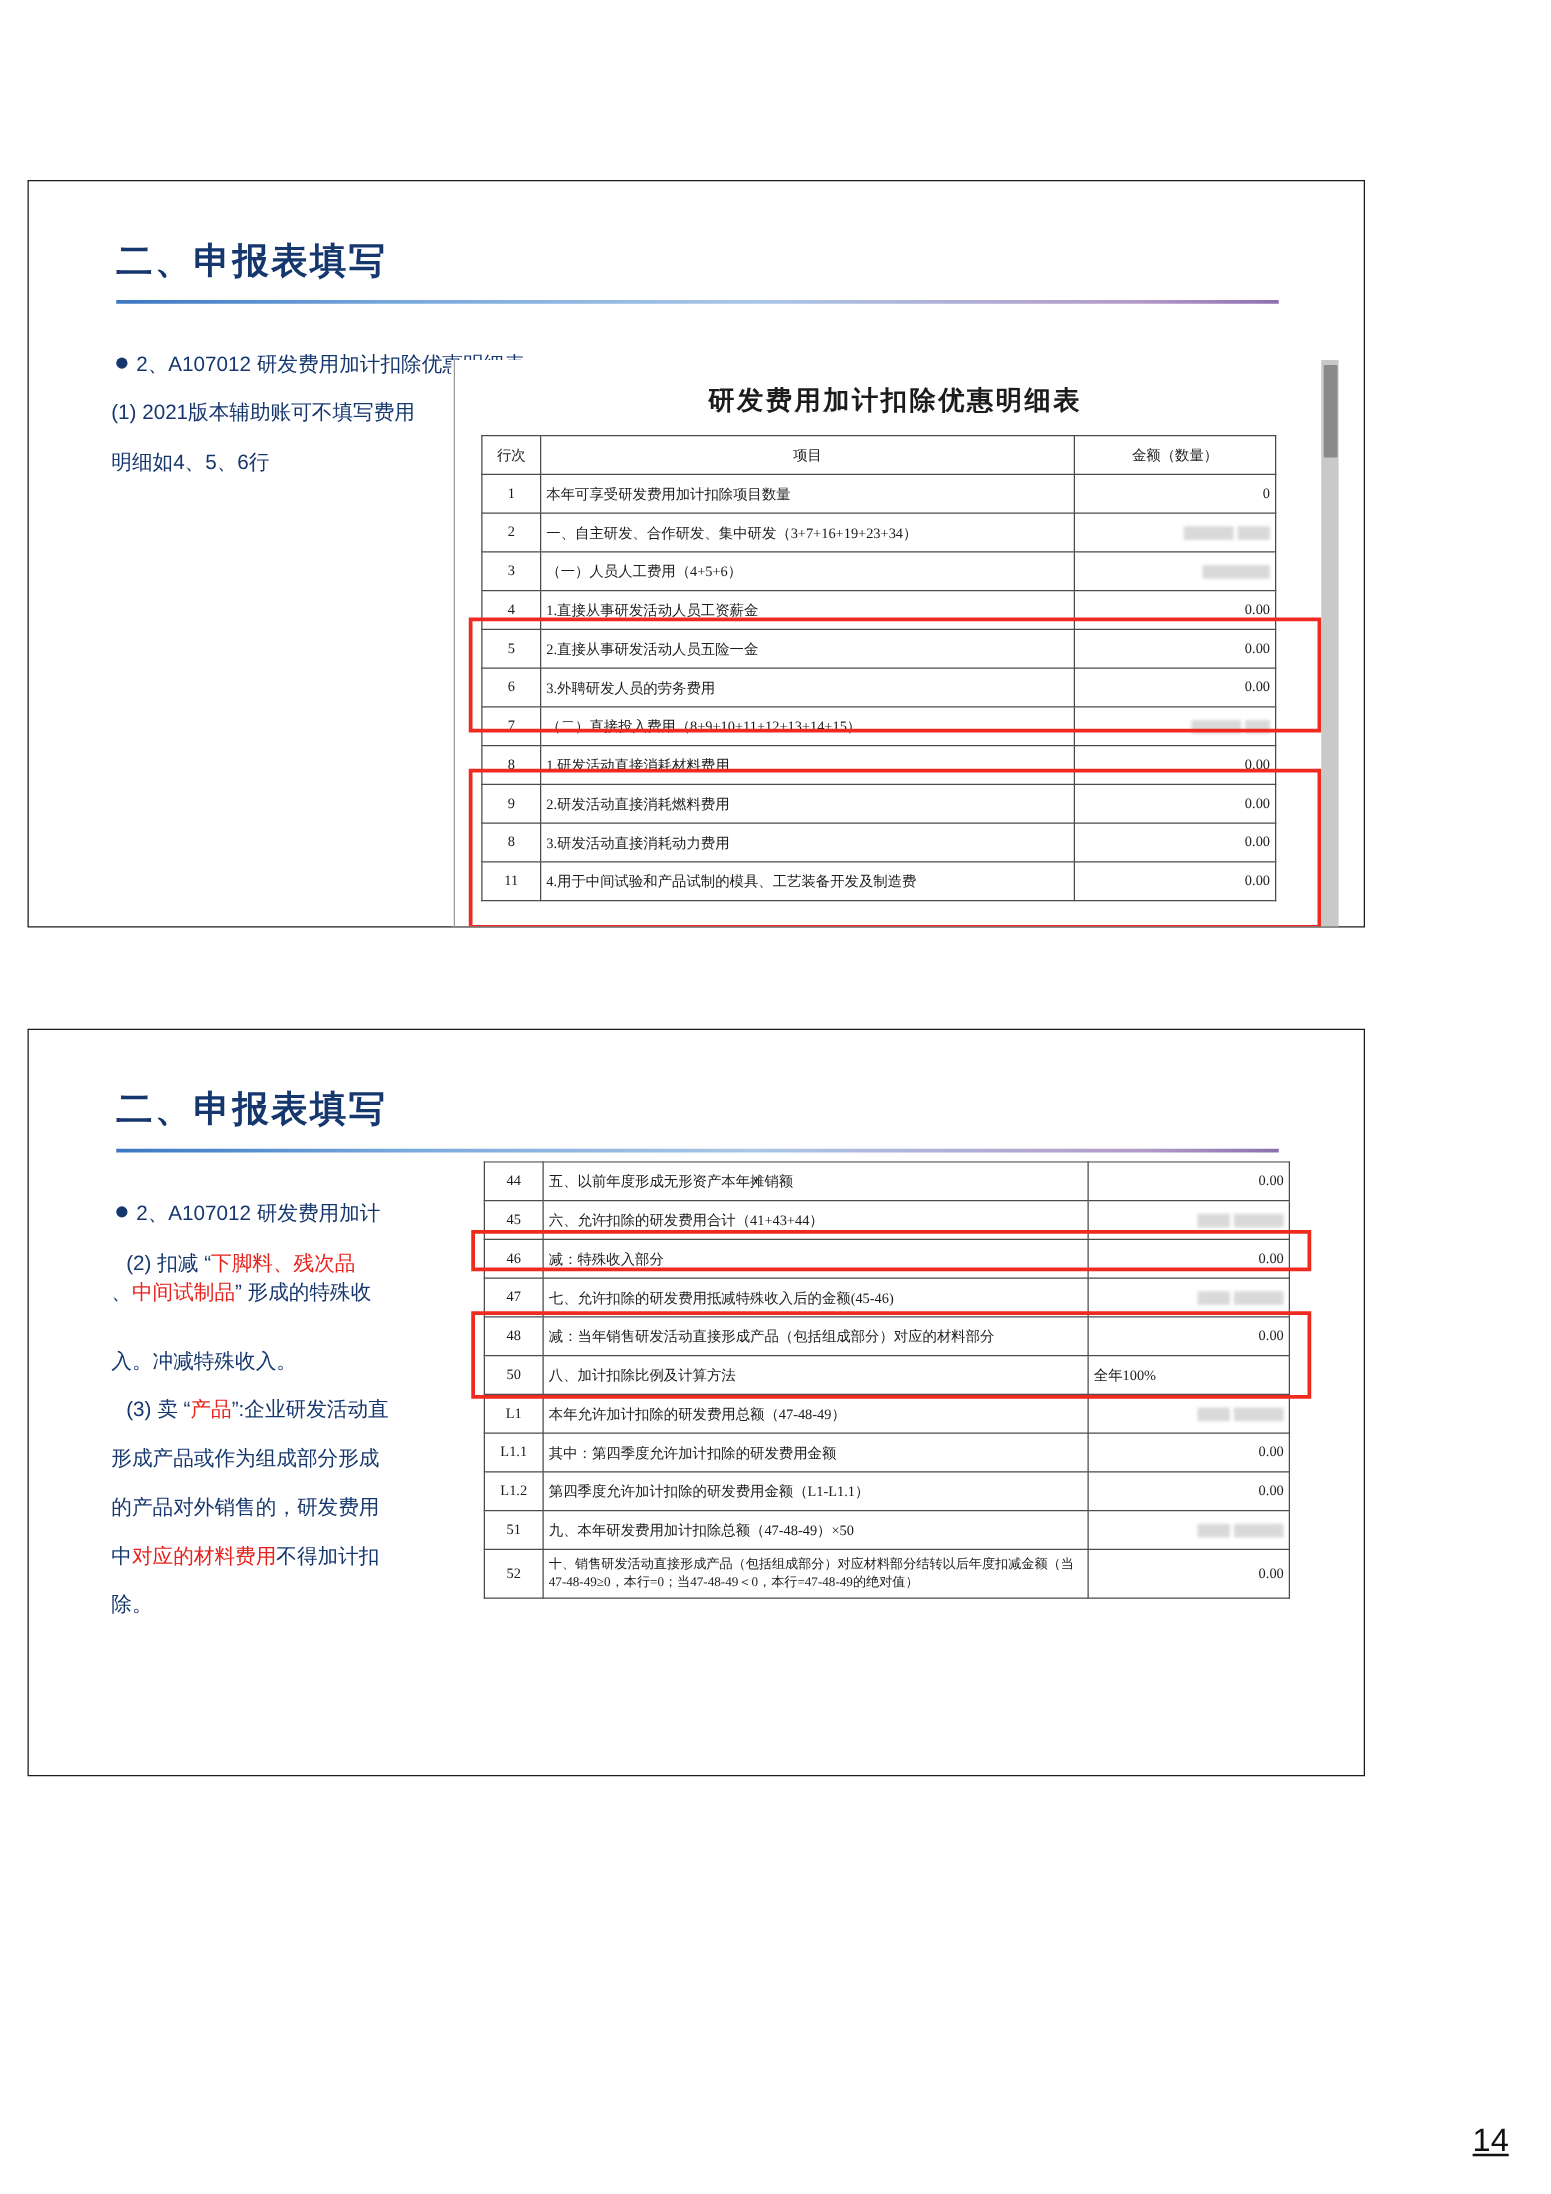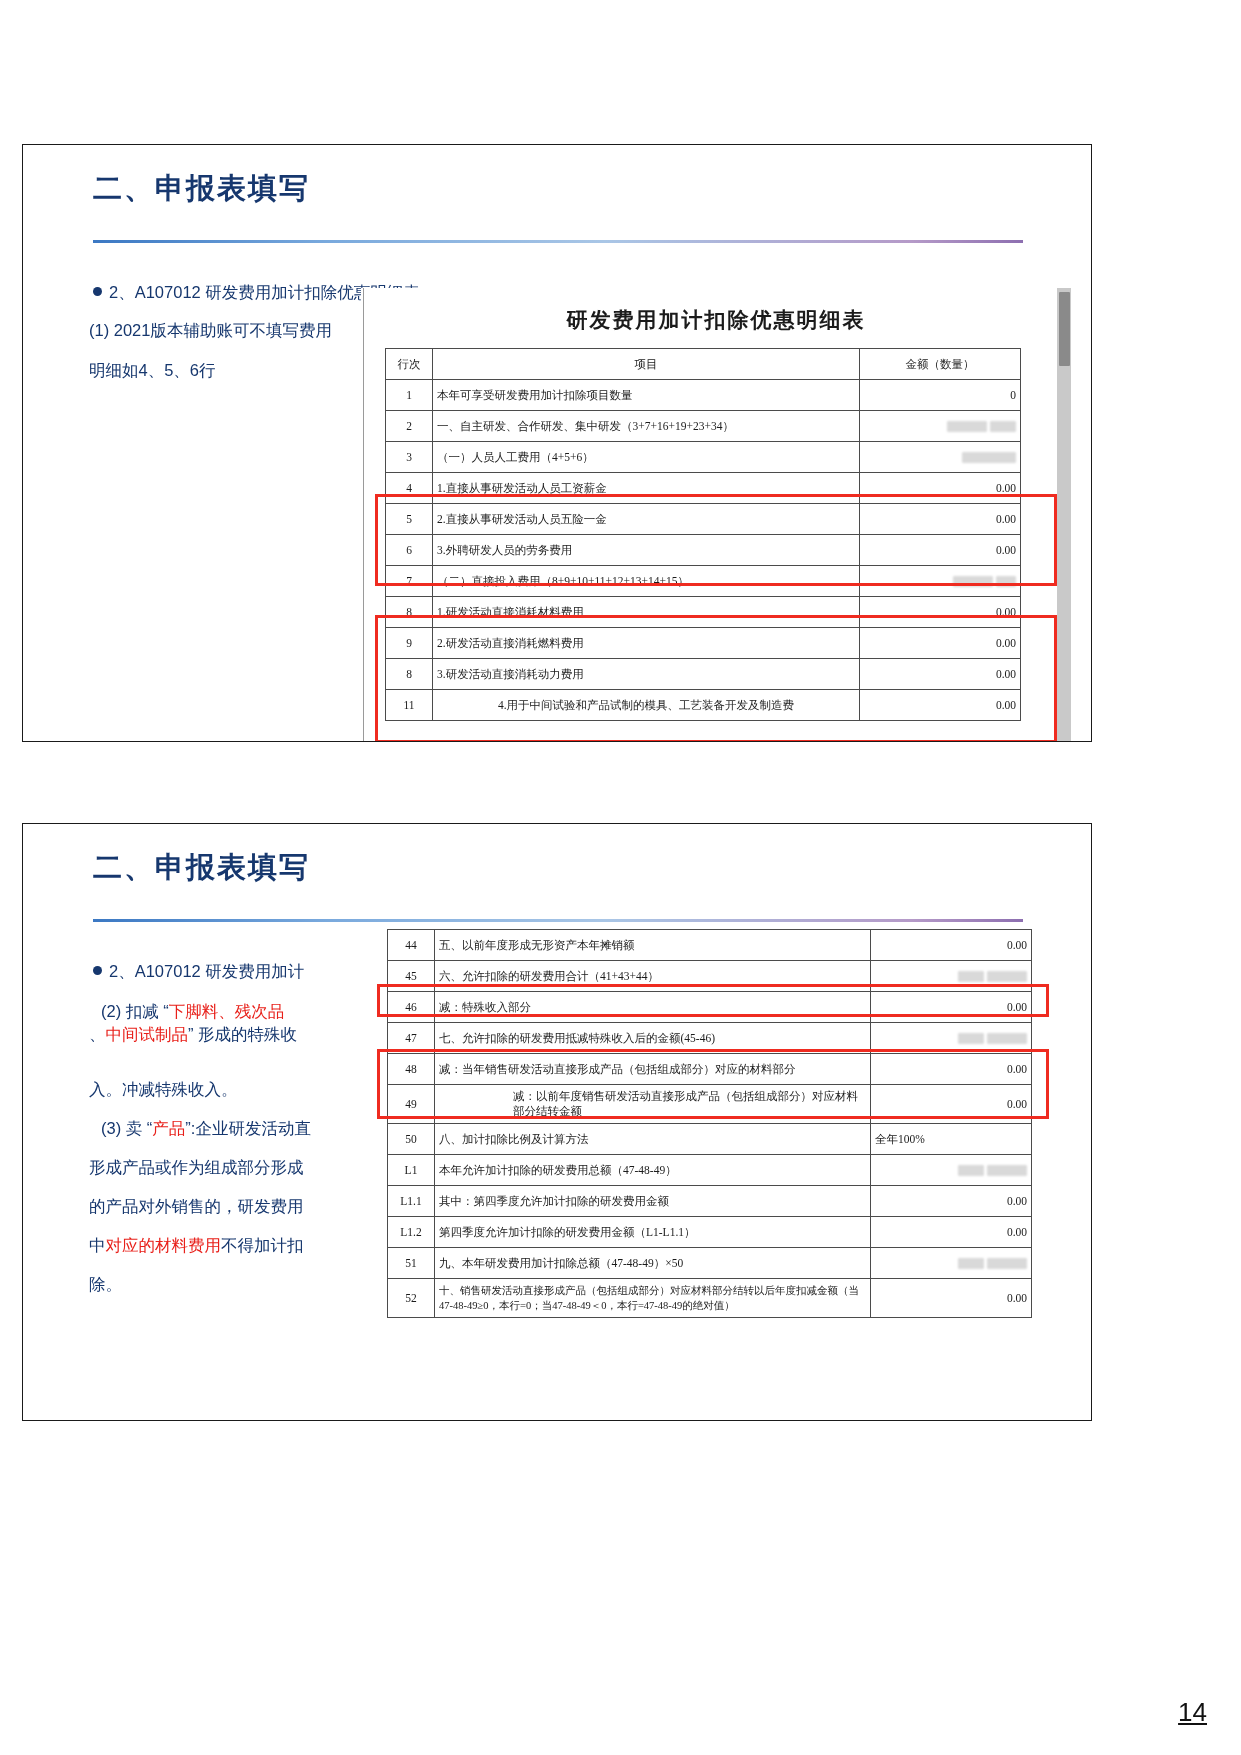--- a/index.html
+++ b/index.html
@@ -17,21 +17,21 @@
     border:1px solid #1a1a1a;
     box-sizing:border-box;
     overflow:hidden;
   }
   #slide-1{ left:22px;  top:144px;  width:1070px; height:598px; }
   #slide-2{ left:22px;  top:823px;  width:1070px; height:598px; }
 
   
   .slide-title{
     position:absolute;
-    left:70px; top:24px;
+    left:70px; top:44px;
     font-size:29px;
     font-weight:bold;
     color:#16376e;
     letter-spacing:2px;
     font-family:"Liberation Sans", sans-serif;
     white-space:nowrap;
   }
   .title-rule{
     position:absolute;
     left:70px; top:95px;
@@ -92,21 +92,21 @@
     padding:4px 4px;
     vertical-align:middle;
     height:22px;
   }
   .c-row{ width:38px; text-align:center; }
   .c-item{ }
   .c-amt{ width:152px; text-align:right; padding-right:10px; }
   .th{ text-align:center; }
   .ind1{ padding-left:16px; }
   .ind2{ padding-left:78px;margin-left:33px; }
-  .ind3{ padding-left:96px;text-align:center; }
+  .ind3{ padding-left:96px; }
   .amt-left{ text-align:left; padding-left:8px;}
 
   
   .mask{
     display:inline-block;
     height:11px;
     background:#d8d8d8;
     border-radius:1px;
     vertical-align:middle;
     filter:blur(1.2px);
@@ -302,25 +302,20 @@
           <td class="c-row">47</td>
           <td class="c-item">七、允许扣除的研发费用抵减特殊收入后的金额(45-46)</td>
           <td class="c-amt"><span class="mask w2"></span> <span class="mask w1"></span></td>
         </tr>
         <tr>
           <td class="c-row">48</td>
           <td class="c-item ind2">减：当年销售研发活动直接形成产品（包括组成部分）对应的材料部分</td>
           <td class="c-amt">0.00</td>
         </tr>
         <tr>
-          <td class="c-row">49</td>
-          <td class="c-item ind2" style="padding-left:78px;">减：以前年度销售研发活动直接形成产品（包括组成部分）对应材料部分结转金额</td>
-          <td class="c-amt">0.00</td>
-        </tr>
-        <tr>
           <td class="c-row">50</td>
           <td class="c-item">八、加计扣除比例及计算方法</td>
           <td class="c-amt amt-left">全年100%</td>
         </tr>
         <tr>
           <td class="c-row">L1</td>
           <td class="c-item">本年允许加计扣除的研发费用总额（47-48-49）</td>
           <td class="c-amt"><span class="mask w2"></span> <span class="mask w1"></span></td>
         </tr>
         <tr>

